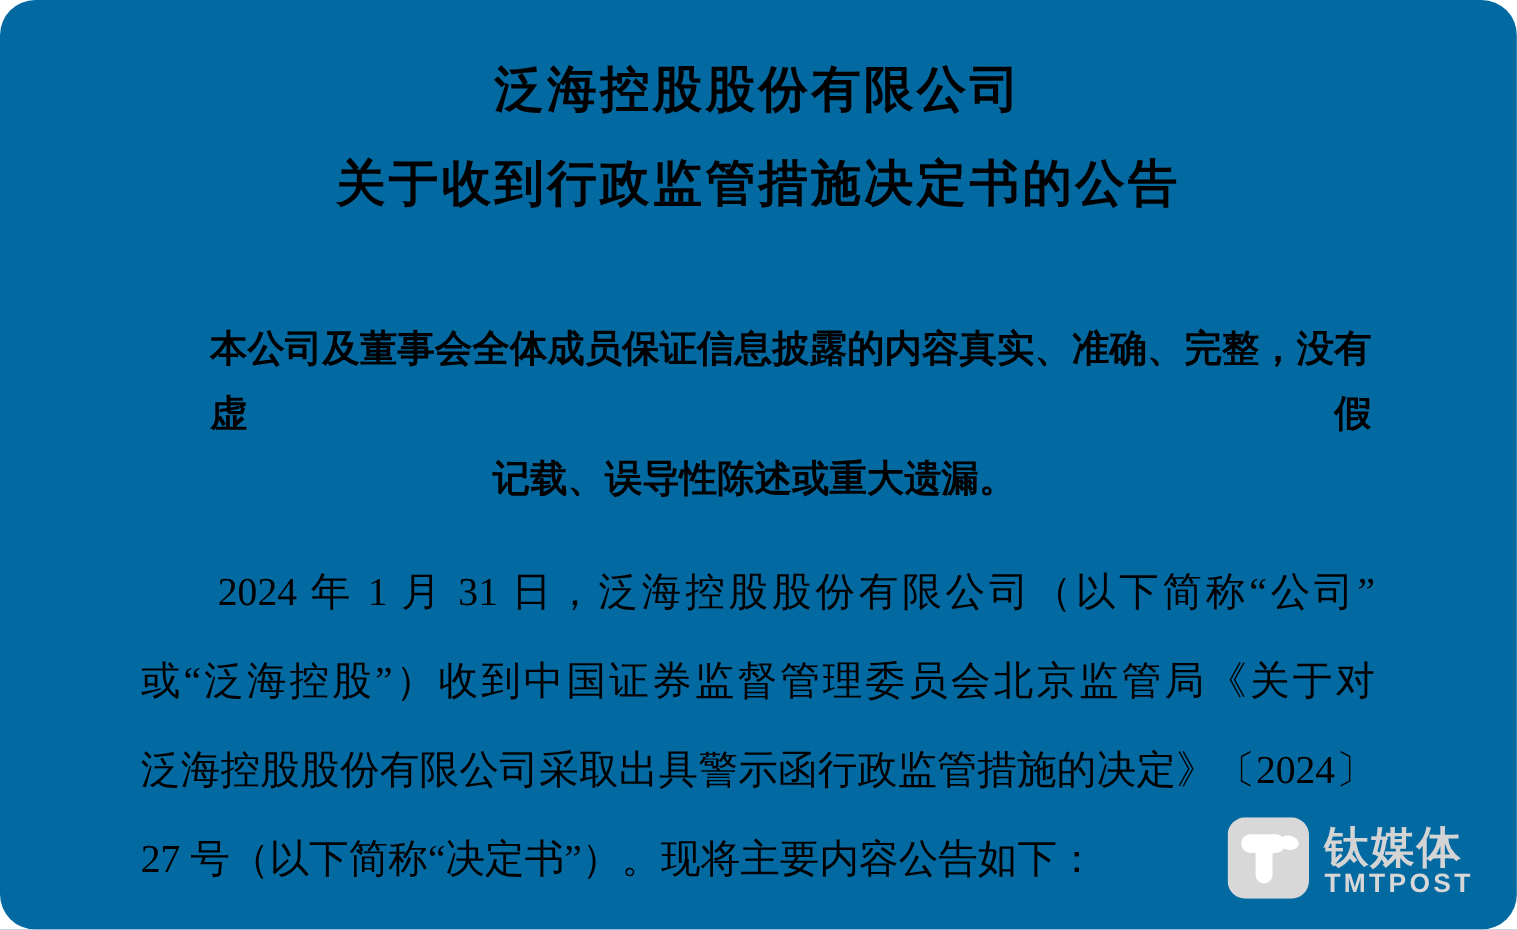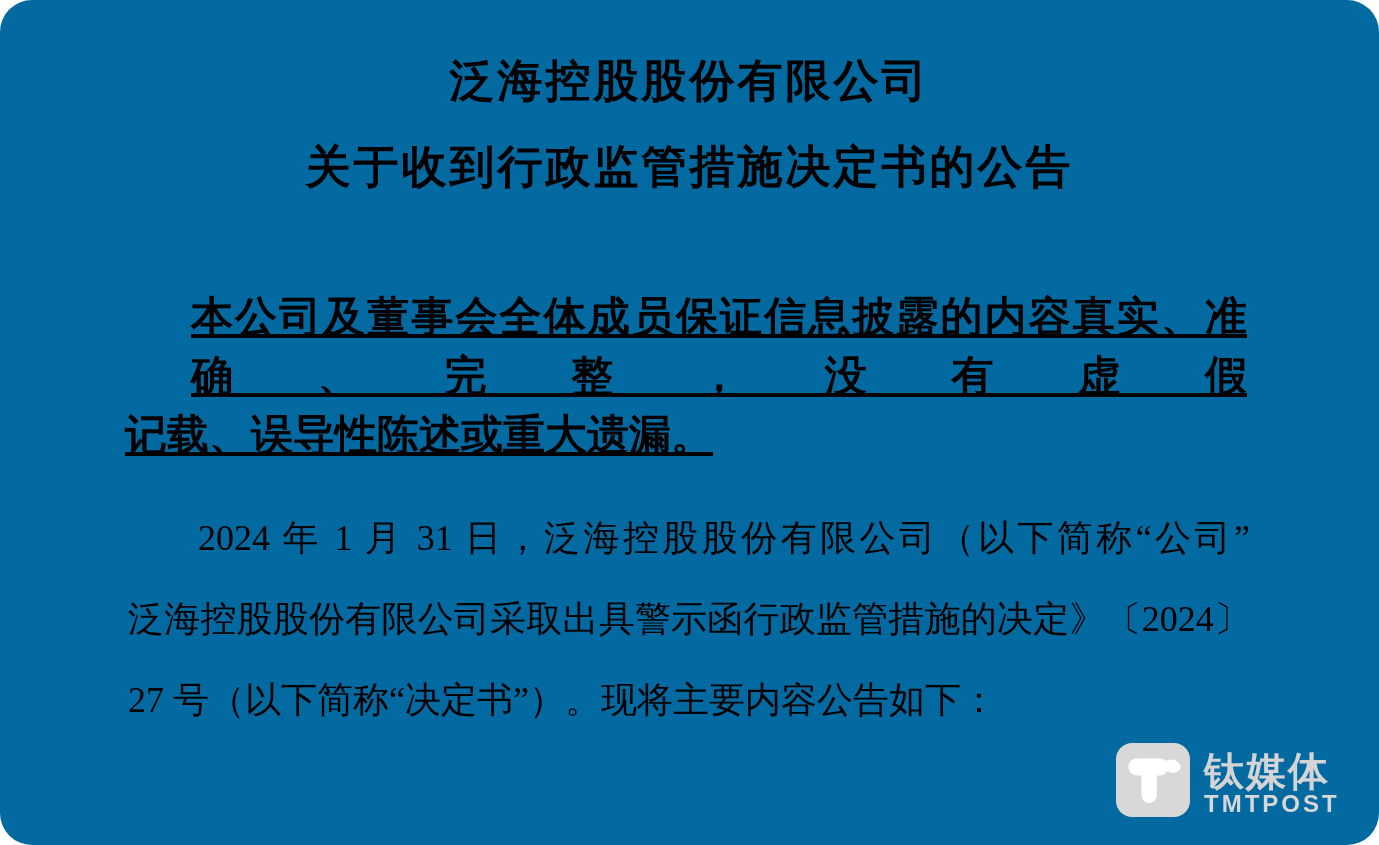--- a/index.html
+++ b/index.html
@@ -27,31 +27,30 @@
     line-height: 86px;
     letter-spacing: 3px;
     font-family: "Liberation Serif", "DejaVu Serif", serif;
   }
   .disclaimer-block {
     position: absolute;
     top: 288px;
     left: 125px;
     width: 1122px;
     font-weight: 700;
-    font-size: 42px;
+    font-size: 34px;
     line-height: 59px;
-    text-decoration: underline;
   }
   .disclaimer-line-first {
     padding-left: 66px;
     text-align: justify;
     text-align-last: justify;
   }
   .disclaimer-line-last {
-    text-align: left;
+    text-align: center;
   }
   .body-block {
     position: absolute;
     top: 498px;
     left: 128px;
     width: 1122px;
     font-size: 36px;
     line-height: 81px;
     font-weight: 400;
   }
@@ -113,20 +112,21 @@
     <div class="title-line">关于收到行政监管措施决定书的公告</div>
   </div>
 
   <div class="disclaimer-block">
     <div class="disclaimer-line-first">本公司及董事会全体成员保证信息披露的内容真实、准确、完整，没有虚假</div>
     <div class="disclaimer-line-last">记载、误导性陈述或重大遗漏。</div>
   </div>
 
   <div class="body-block">
     <div class="body-line body-line-first">2024 年 1 月 31 日，泛海控股股份有限公司（以下简称“公司”</div>
+    <div class="body-line">或“泛海控股”）收到中国证券监督管理委员会北京监管局《关于对</div>
     <div class="body-line">泛海控股股份有限公司采取出具警示函行政监管措施的决定》〔2024〕</div>
     <div class="body-line body-line-last">27 号（以下简称“决定书”）。现将主要内容公告如下：</div>
   </div>
 
   <div class="watermark">
     <span>
       <svg class="wm-logo" viewBox="0 0 96 96" aria-hidden="true">
         <rect x="0" y="0" width="96" height="96" rx="21" fill="#d8d8d8"></rect>
         <path fill="#ffffff" d="M27 20 h30 a11 11 0 0 1 11 11 a11 11 0 0 1 -11 11 h-4 v26 a10 10 0 0 1 -20 0 v-26 h-6 a11 11 0 0 1 -11 -11 a11 11 0 0 1 11 -11 z"></path>
         <ellipse cx="72.5" cy="30" rx="11.5" ry="8.5" fill="#ffffff" transform="rotate(10 72.5 30)"></ellipse>

